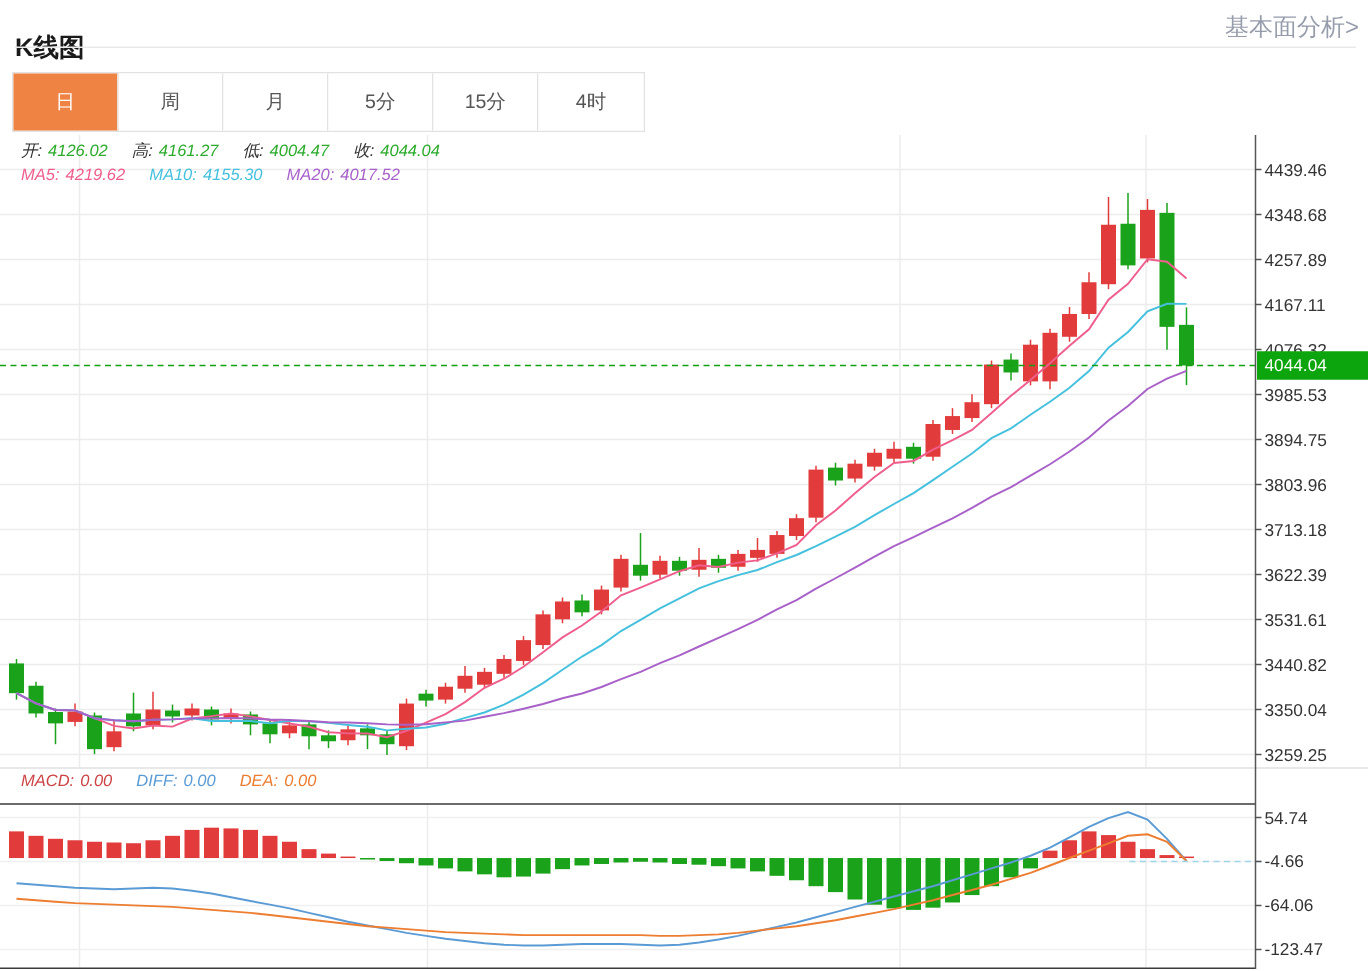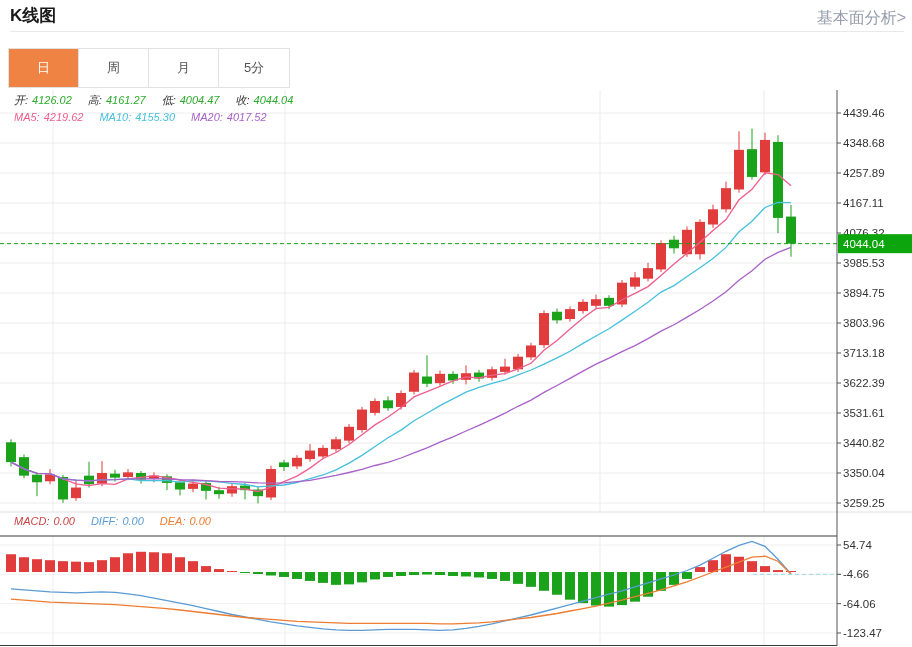--- a/index.html
+++ b/index.html
@@ -1,18 +1,18 @@
 <!DOCTYPE html>
 <html><head>
 <meta charset="utf-8">
 <style>
   html,body{margin:0;padding:0;background:#fff;}
   body{width:912px;height:647px;overflow:hidden;font-family:"Liberation Sans","DejaVu Sans",sans-serif;}
   #app{position:relative;width:912px;height:647px;background:#fff;}
-  .hdr-title{position:absolute;left:10px;top:4px;font-size:17px;font-weight:700;color:#1a1a1a;margin:0;}
+  .hdr-title{position:absolute;left:10px;top:20px;font-size:17px;font-weight:700;color:#1a1a1a;margin:0;}
   .hdr-link{position:absolute;right:6px;top:8px;font-size:16px;color:#959cab;text-decoration:none;cursor:pointer;}
   .rule{position:absolute;left:10px;right:8px;top:31px;height:0;border-top:1px solid #e9e9e9;}
   .tabbar{position:absolute;left:8px;top:48px;height:40px;display:flex;border:1px solid #e2e2e2;box-sizing:border-box;background:#fff;}
   .tab{width:70px;box-sizing:border-box;border-right:1px solid #e2e2e2;display:flex;align-items:center;justify-content:center;font-size:13px;color:#555;cursor:pointer;background:#fff;}
   .tab:last-child{border-right:none;}
   .tab.active{color:#fff;}
   .chart-wrap{position:absolute;left:0;top:88px;width:912px;height:559px;}
   .overlay{position:absolute;font-size:11px;white-space:nowrap;z-index:3;font-style:italic;}
   .overlay span{margin-right:4px;}
   .overlay .grp{margin-right:12px;}
@@ -23,20 +23,22 @@
 
 <div id="app">
   <h1 class="hdr-title">K线图</h1>
   <a class="hdr-link">基本面分析&gt;</a>
   <div class="rule"></div>
   <div class="tabbar" id="tabbar">
       <div class="tab active" style="background: rgb(239, 131, 68);">日</div>
       <div class="tab">周</div>
       <div class="tab">月</div>
       <div class="tab">5分</div>
+      <div class="tab">15分</div>
+      <div class="tab">4时</div>
     </div>
   <div class="chart-wrap">
     <svg id="chart" width="912" height="559">
         <g>
           <line x1="0" y1="25" x2="837" y2="25" stroke="#ececec" stroke-width="1"></line>
           <line x1="0" y1="55" x2="837" y2="55" stroke="#ececec" stroke-width="1"></line>
           <line x1="0" y1="85" x2="837" y2="85" stroke="#ececec" stroke-width="1"></line>
           <line x1="0" y1="115" x2="837" y2="115" stroke="#ececec" stroke-width="1"></line>
           <line x1="0" y1="145" x2="837" y2="145" stroke="#ececec" stroke-width="1"></line>
           <line x1="0" y1="175" x2="837" y2="175" stroke="#ececec" stroke-width="1"></line>

